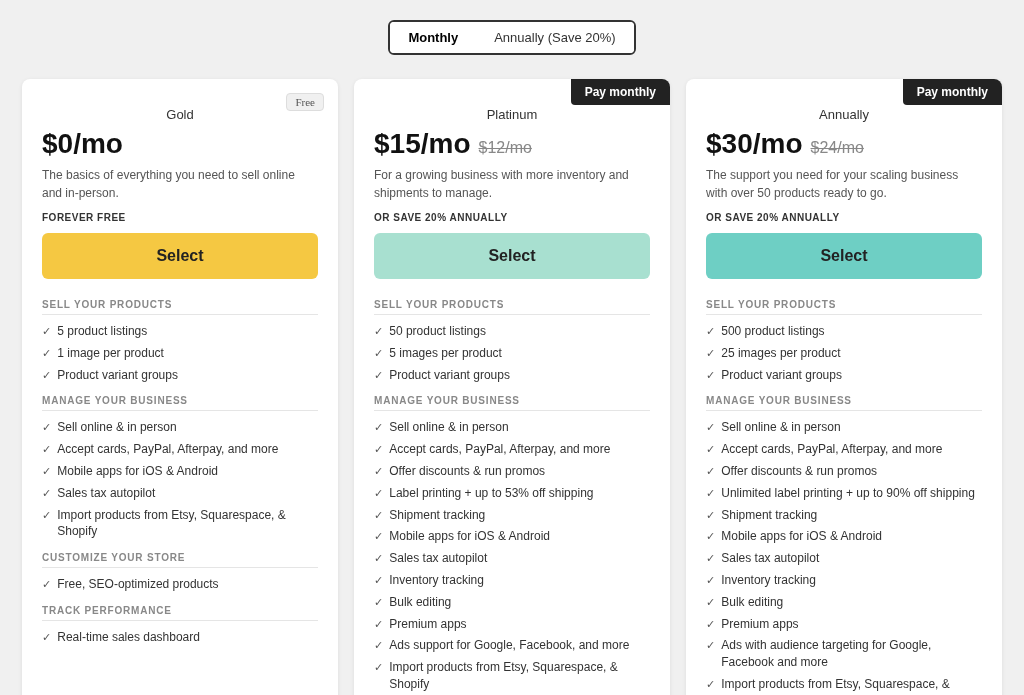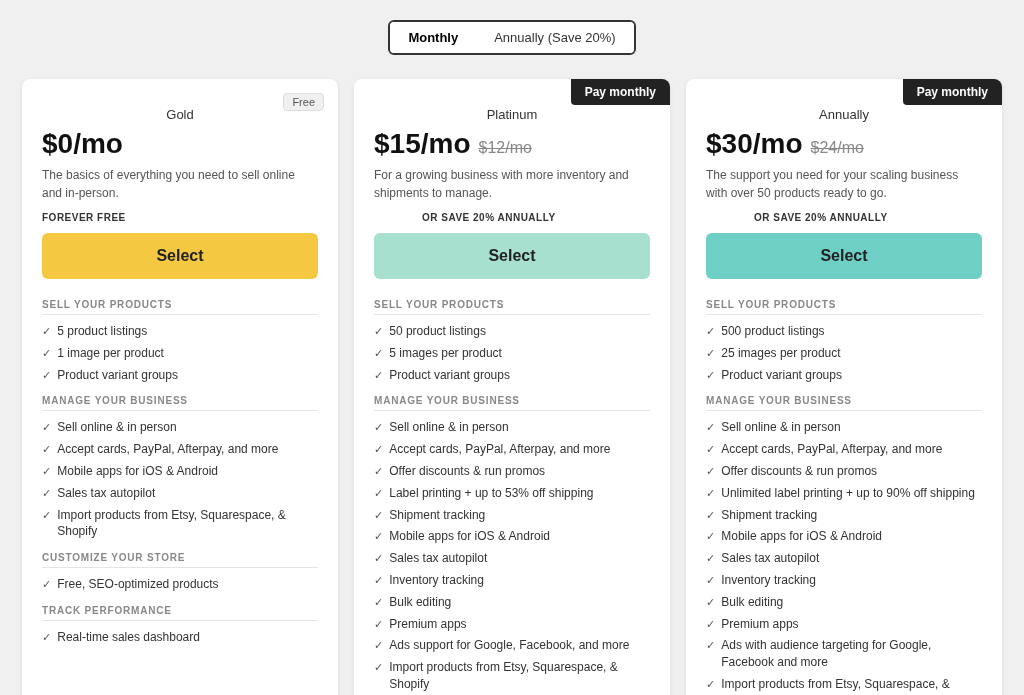--- a/index.html
+++ b/index.html
@@ -57,20 +57,21 @@
     .plan-badge {
       position: absolute;
       top: 14px;
       right: 14px;
       background: #f0f0f0;
       border: 1px solid #ddd;
       border-radius: 4px;
       padding: 2px 8px;
       font-size: 11px;
       color: #555;
+      font-family: Liberation Serif, serif;
     }
     .plan-badge-black {
       position: absolute;
       top: 0;
       right: 0;
       background: #222;
       color: #fff;
       border-radius: 0 8px 0 4px;
       padding: 6px 14px;
       font-size: 12px;
@@ -106,21 +107,20 @@
       line-height: 1.5;
       margin-bottom: 10px;
     }
     .plan-save-label {
       font-size: 10px;
       font-weight: 700;
       color: #333;
       letter-spacing: 0.5px;
       margin-bottom: 10px;
       text-transform: uppercase;
-      margin-left: 48px;
     }
     .plan-forever-free {
       font-size: 10px;
       font-weight: 700;
       color: #333;
       letter-spacing: 0.5px;
       margin-bottom: 10px;
       text-transform: uppercase;
     }
     .select-btn {

